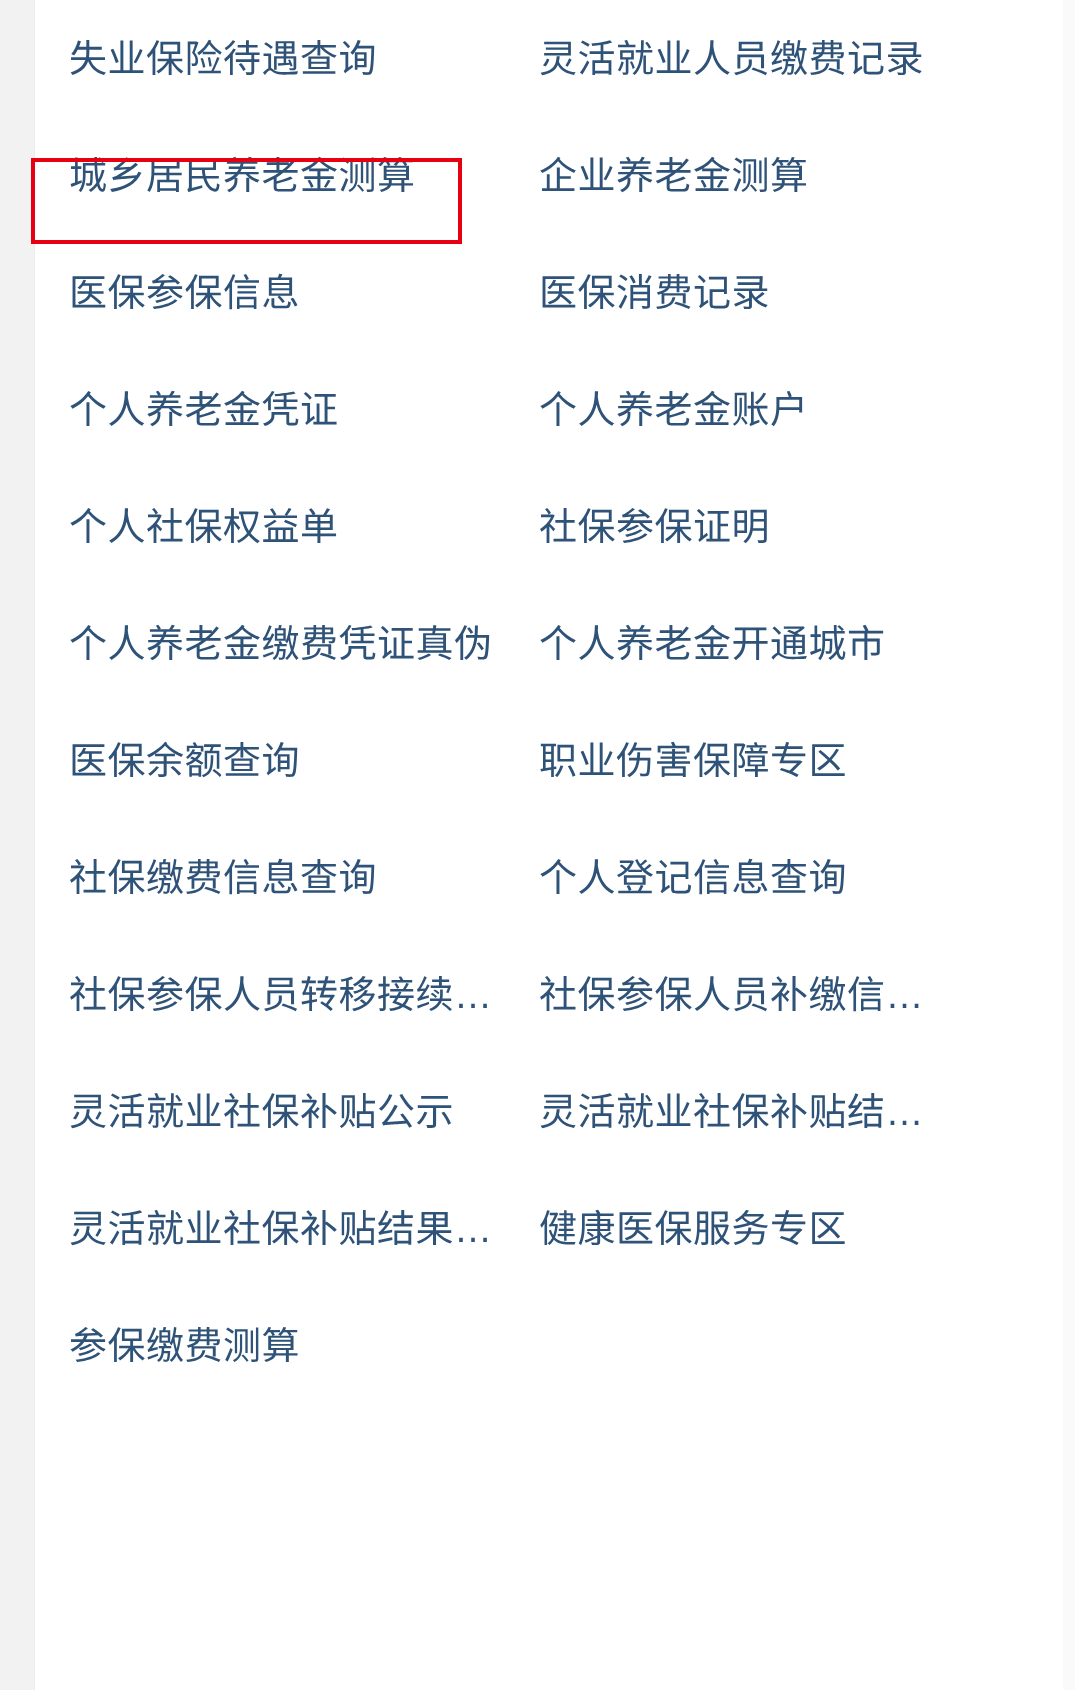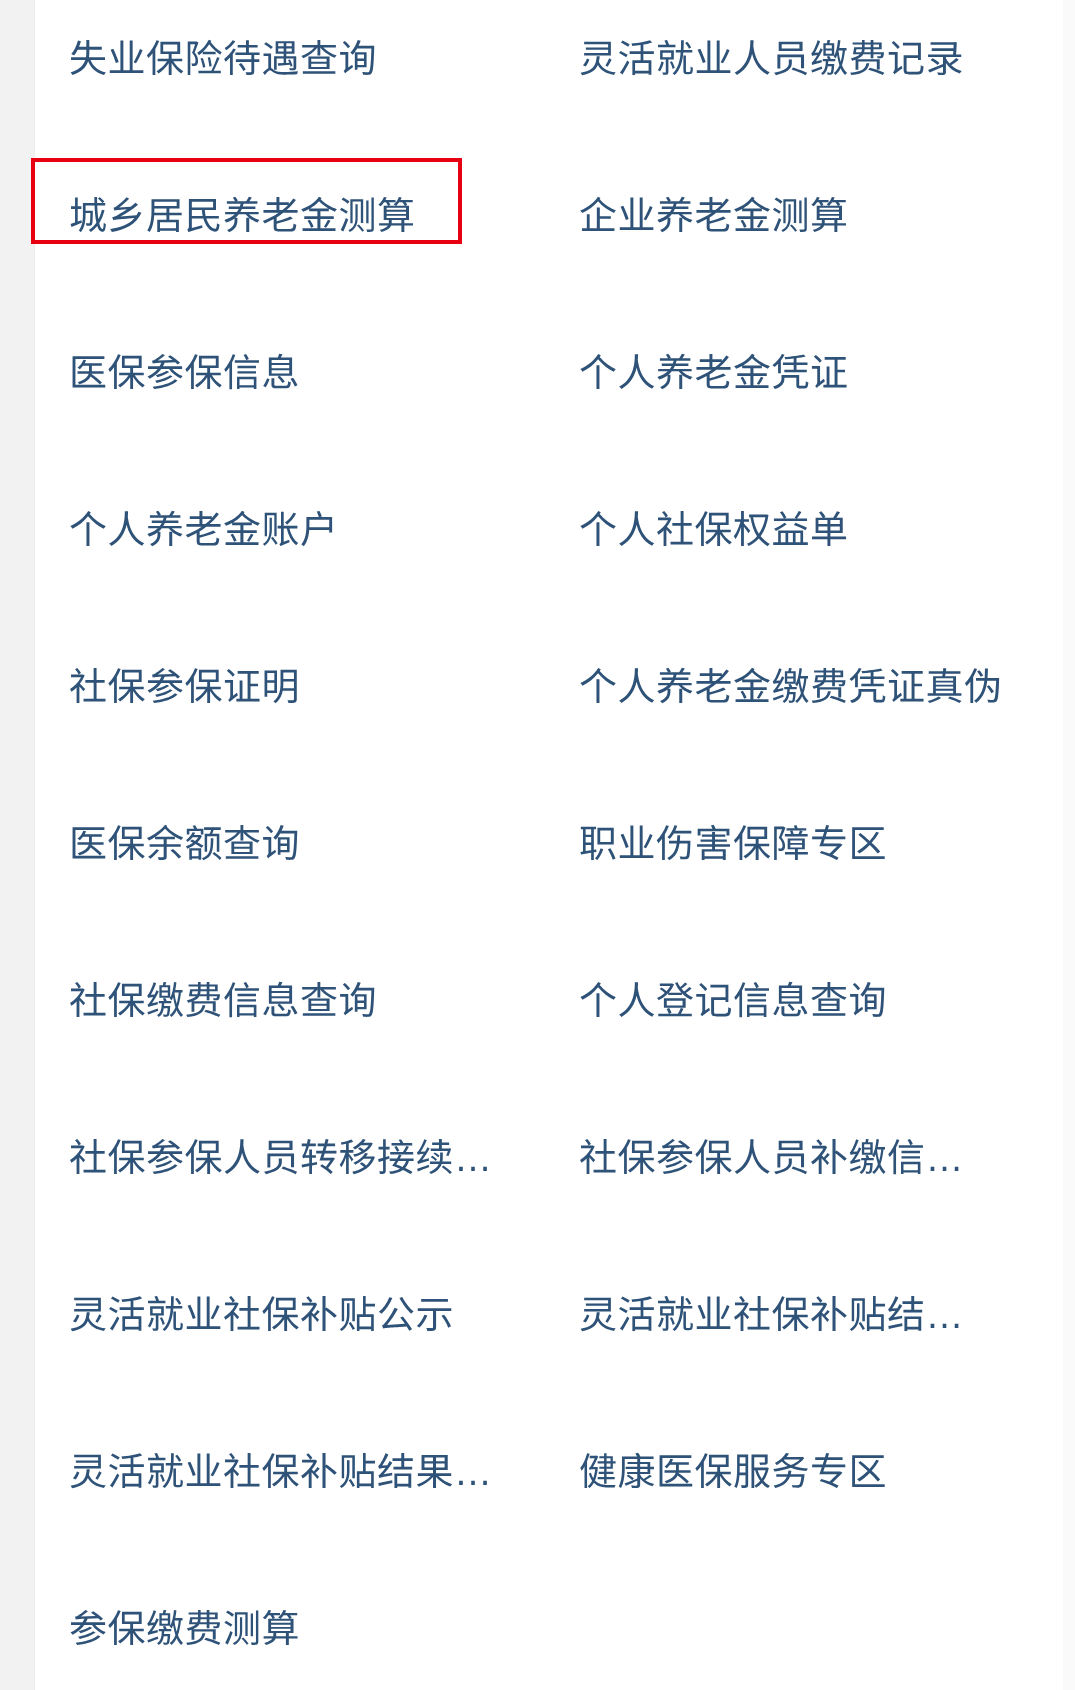--- a/index.html
+++ b/index.html
@@ -39,21 +39,20 @@
   }
   .grid {
     position: absolute;
     left: 35px;
     top: 0;
     width: 1028px;
     display: grid;
     grid-template-columns: 470px 558px;
     grid-auto-rows: 117px;
     align-items: center;
-    gap: 40px;
   }
   .cell {
     height: 117px;
     display: flex;
     align-items: center;
     padding-left: 34px;
     box-sizing: border-box;
     position: relative;
   }
   .cell-text {
@@ -98,38 +97,44 @@
       <span class="cell-text">城乡居民养老金测算</span>
     </div>
 
     <div class="cell col-left">
       <span class="cell-text">企业养老金测算</span>
     </div>
     <div class="cell col-right">
       <span class="cell-text">医保参保信息</span>
     </div>
 
+    <div class="cell col-left">
+      <span class="cell-text">医保消费记录</span>
+    </div>
     <div class="cell col-right">
       <span class="cell-text">个人养老金凭证</span>
     </div>
 
     <div class="cell col-left">
       <span class="cell-text">个人养老金账户</span>
     </div>
     <div class="cell col-left">
       <span class="cell-text">个人社保权益单</span>
     </div>
 
     <div class="cell col-right">
       <span class="cell-text">社保参保证明</span>
     </div>
     <div class="cell col-right">
       <span class="cell-text">个人养老金缴费凭证真伪</span>
     </div>
 
+    <div class="cell col-right">
+      <span class="cell-text">个人养老金开通城市</span>
+    </div>
 
     <div class="cell col-right">
       <span class="cell-text">医保余额查询</span>
     </div>
 
     <div class="cell col-left">
       <span class="cell-text">职业伤害保障专区</span>
     </div>
     <div class="cell col-right">
       <span class="cell-text">社保缴费信息查询</span>

